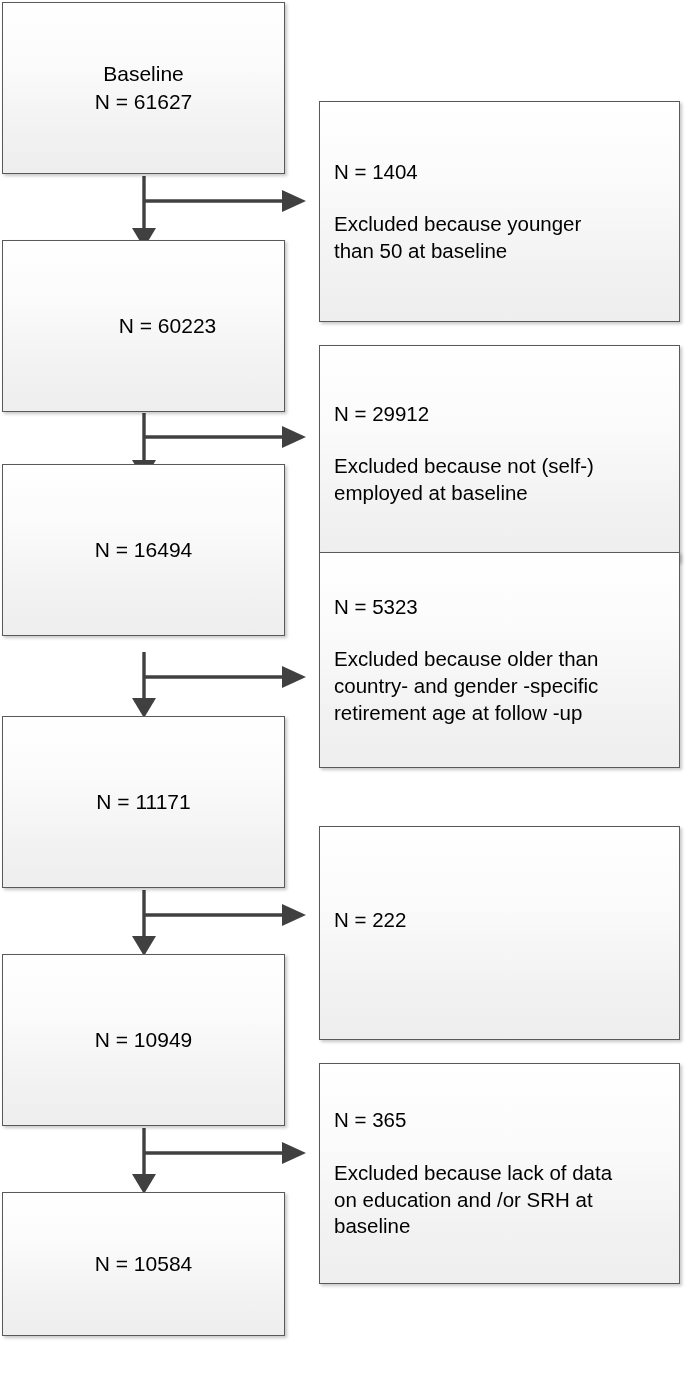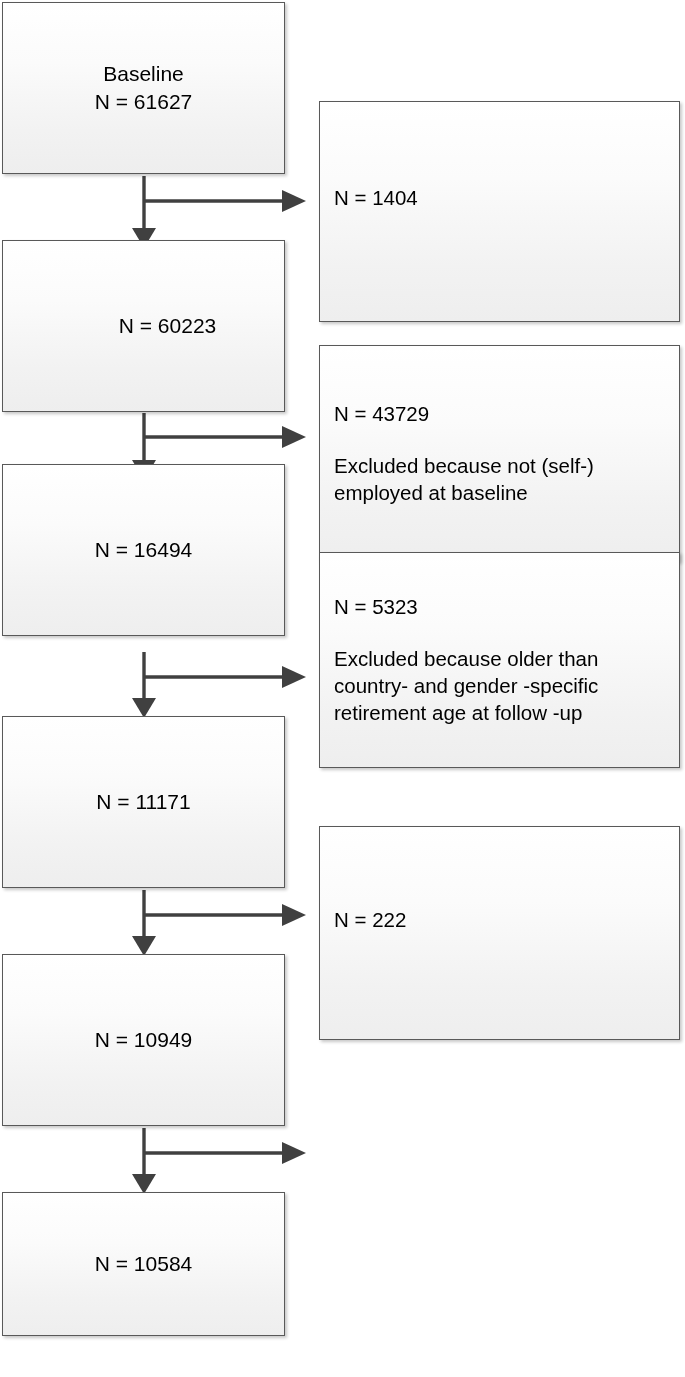--- a/index.html
+++ b/index.html
@@ -136,33 +136,41 @@
   <div class="fbox flow-box" style="left:2px; top:954px; width:283px; height:172px;">
     <span class="line">N = 10949</span>
   </div>
 
   <div class="fbox flow-box" style="left:2px; top:1192px; width:283px; height:144px;">
     <span class="line">N = 10584</span>
   </div>
 
   <div class="fbox excl-box" style="left:319px; top:101px; width:361px; height:221px;">
     <span class="excl-n">N = 1404</span>
+    <span class="excl-reason">Excluded because younger
+than 50 at baseline</span>
   </div>
 
   <div class="fbox excl-box" style="left:319px; top:345px; width:361px; height:217px;">
-    <span class="excl-n">N = 43729</span>
+    <span class="excl-n">N = 29912</span>
     <span class="excl-reason">Excluded because not  (self-)
 employed at baseline</span>
   </div>
 
   <div class="fbox excl-box" style="left:319px; top:552px; width:361px; height:216px;">
     <span class="excl-n">N = 5323</span>
     <span class="excl-reason">Excluded because older than
 country- and gender -specific
 retirement age at follow -up</span>
   </div>
 
   <div class="fbox excl-box" style="left:319px; top:826px; width:361px; height:214px;">
     <span class="excl-n">N = 222</span>
   </div>
 
+  <div class="fbox excl-box" style="left:319px; top:1063px; width:361px; height:221px;">
+    <span class="excl-n">N = 365</span>
+    <span class="excl-reason">Excluded because lack of data
+on education and /or SRH at
+baseline</span>
+  </div>
 
 </div>
 
 </body></html>

